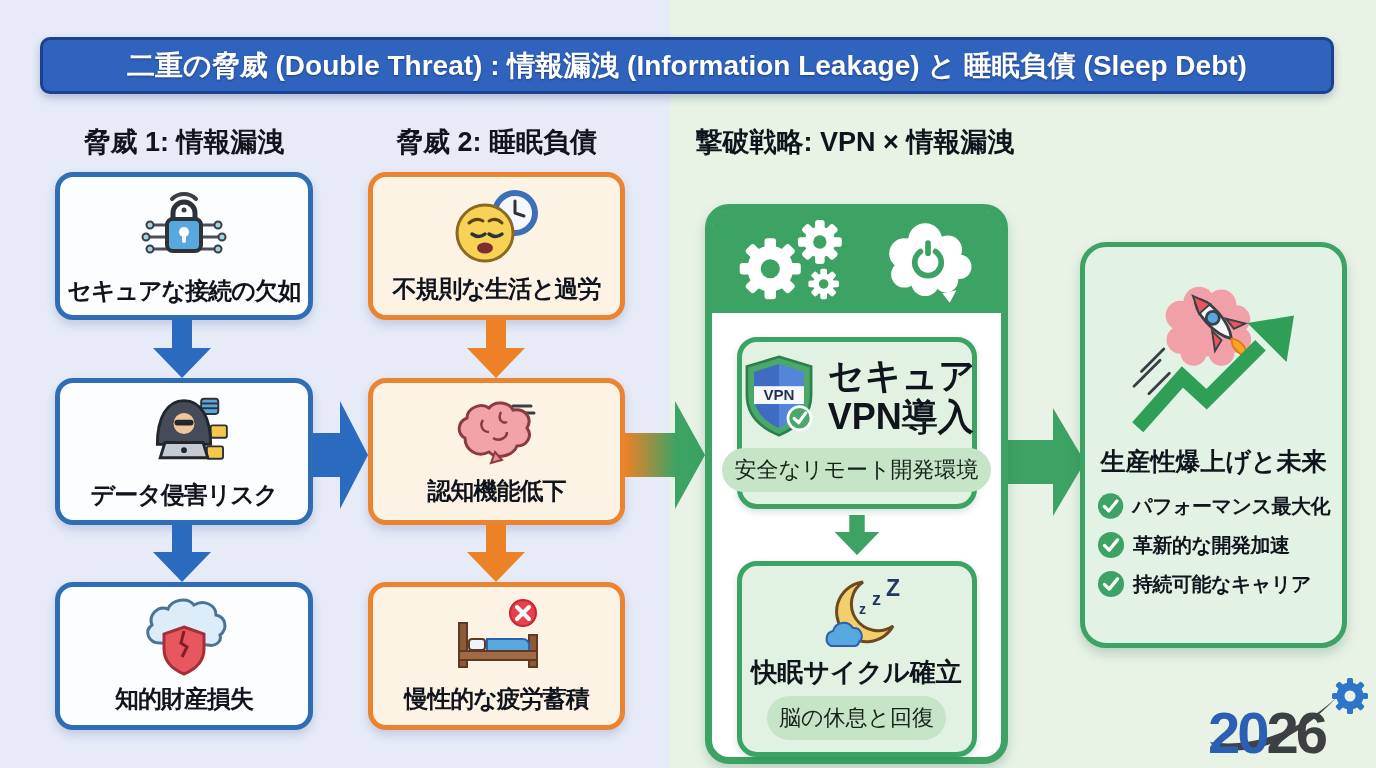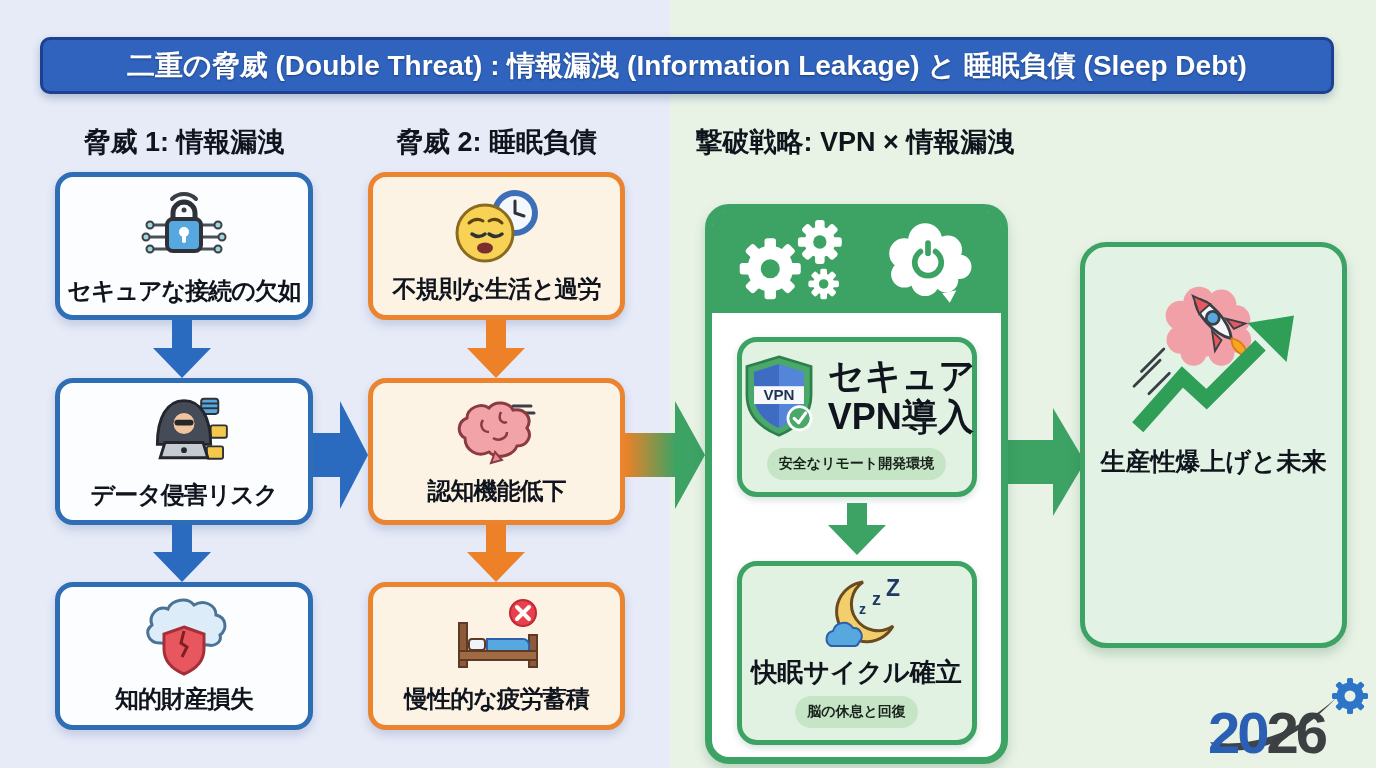--- a/index.html
+++ b/index.html
@@ -23,21 +23,21 @@
   .strategy-head{position:absolute;left:0;top:0;right:0;height:102px;background:#3DA364;
     border-radius:15px 15px 0 0;display:flex;align-items:center;justify-content:center;gap:18px;}
   .strategy-body{position:absolute;left:0;top:102px;right:0;bottom:0;
     display:flex;flex-direction:column;align-items:center;justify-content:flex-start;padding-top:24px;gap:6px;}
   .step{width:240px;box-sizing:border-box;background:#E2F2E2;border:5px solid #3DA364;border-radius:20px;
     display:flex;flex-direction:column;align-items:center;padding:10px 8px 12px 8px;box-shadow:0 3px 7px rgba(30,90,60,.18);}
   .step-row{display:flex;align-items:center;gap:8px;}
   .step-title{font-weight:bold;font-size:36px;color:#10151d;line-height:1.15;white-space:nowrap;}
   .step-title.single{margin-top:2px;font-size:26px;}
   .pill{margin-top:8px;background:#C6E4C6;border-radius:999px;padding:7px 12px;
-    font-weight:bold;font-size:14px;color:#17231a;white-space:nowrap;}
+    font-weight:normal;font-size:22px;color:#17231a;white-space:nowrap;}
   .outcome-card{position:absolute;left:1080px;top:242px;width:267px;height:406px;box-sizing:border-box;
     background:#E2F2E5;border:5px solid #3DA364;border-radius:26px;box-shadow:0 6px 12px rgba(30,90,60,.22);
     display:flex;flex-direction:column;align-items:center;padding:10px 12px;}
   .outcome-title{font-weight:bold;font-size:25px;color:#10151d;white-space:nowrap;margin-top:2px;}
   .outcome-list{display:flex;flex-direction:column;gap:11px;margin-top:14px;width:100%;}
   .outcome-item{display:flex;align-items:center;gap:8px;}
   .outcome-item span{font-weight:bold;font-size:20px;color:#10151d;white-space:nowrap;letter-spacing:-0.5px;}
   .logo{position:absolute;left:1204px;top:676px;width:168px;height:86px;}
   .logo .digits{position:absolute;left:4px;bottom:0px;font-weight:bold;font-size:58px;letter-spacing:-3px;line-height:1;}
   .logo .d-left{color:#2B5FB3;margin-top:40px;}
@@ -290,20 +290,43 @@
         <path d="M0,-30 C11,-20 11,12 0,28 C-11,12 -11,-20 0,-30 Z" fill="#F4F6F8" stroke="#3A3F45" stroke-width="3"></path>
         <path d="M0,-34 L8,-15 L-8,-15 Z" fill="#E8565E" stroke="#3A3F45" stroke-width="2"></path>
         <circle cx="0" cy="-2" r="7" fill="#57A8DE" stroke="#3A3F45" stroke-width="3"></circle>
         <path d="M-10,8 L-22,26 L-9,22 Z M10,8 L22,26 L9,22 Z" fill="#E8565E" stroke="#3A3F45" stroke-width="2"></path>
         <path d="M0,28 C7,36 5,46 0,54 C-5,46 -7,36 0,28 Z" fill="#F5A623" stroke="#E07B10" stroke-width="2"></path>
       </g>
       <polyline points="18,178 66,124 92,148 150,90" fill="none" stroke="#2F9E57" stroke-width="16"></polyline>
       <polygon points="186,58 136,66 178,108" fill="#2F9E57"></polygon>
     </svg>
     <div class="outcome-title">生産性爆上げと未来</div>
+    <div class="outcome-list">
+      <div class="outcome-item">
+        <svg width="28" height="28" viewBox="0 0 30 30">
+          <circle cx="15" cy="15" r="14" fill="#3DA364"></circle>
+          <path d="M8,15.5 L13,20.5 L22,9.5" stroke="#fff" stroke-width="3.5" fill="none" stroke-linecap="round" stroke-linejoin="round"></path>
+        </svg>
+        <span>パフォーマンス最大化</span>
+      </div>
+      <div class="outcome-item">
+        <svg width="28" height="28" viewBox="0 0 30 30">
+          <circle cx="15" cy="15" r="14" fill="#3DA364"></circle>
+          <path d="M8,15.5 L13,20.5 L22,9.5" stroke="#fff" stroke-width="3.5" fill="none" stroke-linecap="round" stroke-linejoin="round"></path>
+        </svg>
+        <span>革新的な開発加速</span>
+      </div>
+      <div class="outcome-item">
+        <svg width="28" height="28" viewBox="0 0 30 30">
+          <circle cx="15" cy="15" r="14" fill="#3DA364"></circle>
+          <path d="M8,15.5 L13,20.5 L22,9.5" stroke="#fff" stroke-width="3.5" fill="none" stroke-linecap="round" stroke-linejoin="round"></path>
+        </svg>
+        <span>持続可能なキャリア</span>
+      </div>
+    </div>
   </div>
 
   <div class="logo">
     <svg class="swoosh" width="168" height="86" viewBox="0 0 168 86">
       <path d="M6,66 C42,72 90,60 132,22 C102,54 64,78 22,74 C14,73 9,70 6,66 Z" fill="#3F4247"></path>
     </svg>
     <div class="digits"><span class="d-left">20</span><span class="d-right">26</span></div>
     <svg class="logo-gear" width="40" height="40" viewBox="0 0 80 80">
       <g transform="translate(40,40)" fill="#2E74C8">
         <rect x="-6" y="-36" width="12" height="72" rx="3"></rect>

